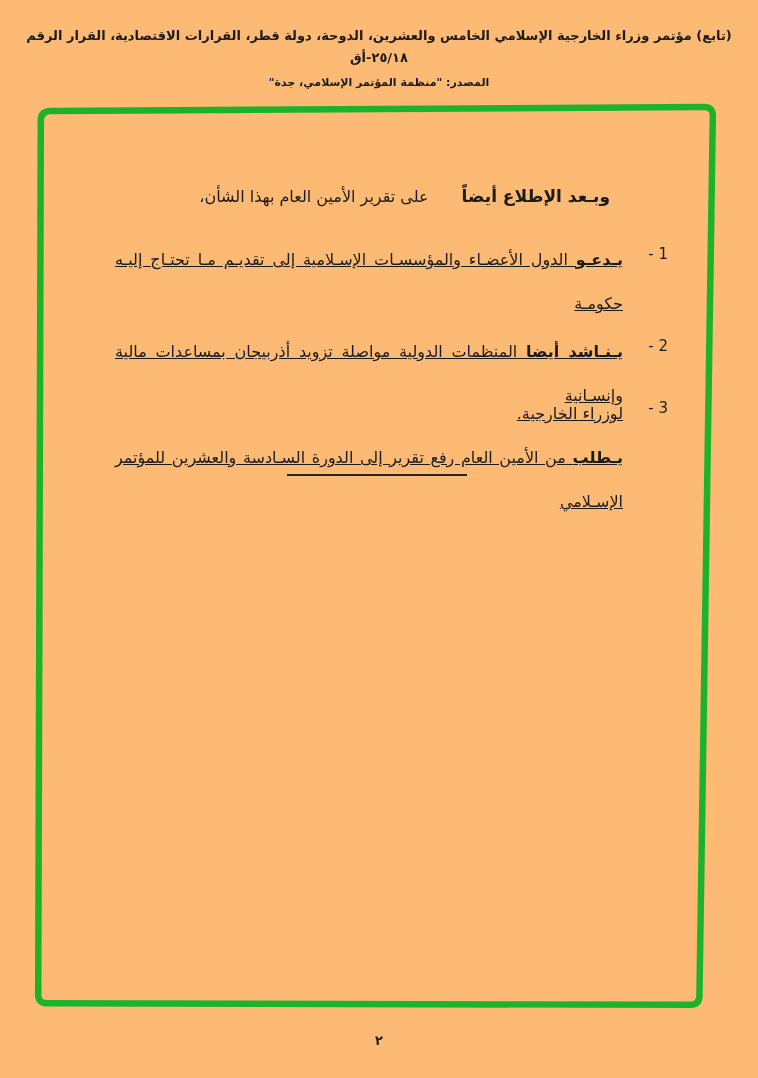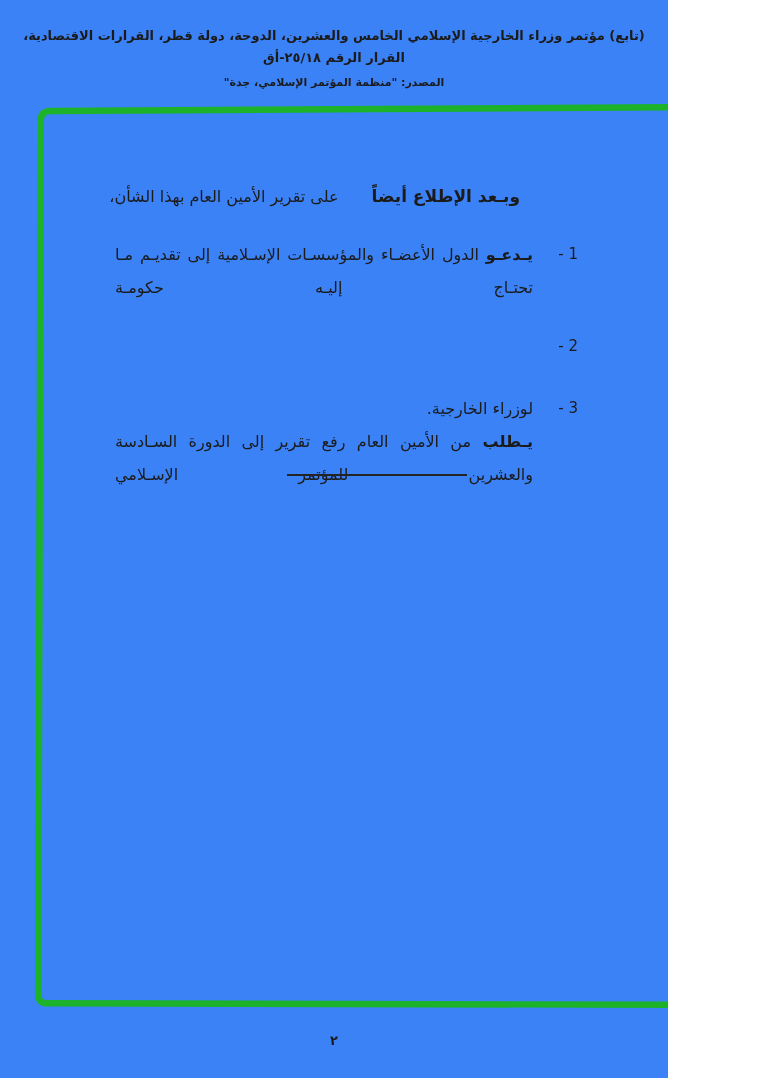--- a/index.html
+++ b/index.html
@@ -4,22 +4,22 @@
 <style>
   html, body { margin: 0; padding: 0; }
   body {
     width: 758px; height: 1078px;
     background: #ffffff;
     font-family: "DejaVu Sans", sans-serif;
     color: #1b1b1b;
   }
   .page {
     position: relative;
-    width: 668px; height: 1078px;
-    background: #3b82f6;
+    width: 758px; height: 1078px;
+    background: #fdba74;
     overflow: hidden;
   }
   .header {
     position: absolute;
     top: 25px; left: 10px; right: 10px;
     direction: rtl;
     text-align: center;
   }
   .h1 {
     font-weight: bold;
@@ -66,22 +66,23 @@
   .num {
     flex: none;
     width: 32px;
     margin-left: 13px;
     text-align: right;
     line-height: 33px;
     font-size: 15px;
   }
   .lines { flex: 1; min-width: 0; }
   .line {
-    line-height: 33px;
+    line-height: 44px;
     text-align: right;
+    text-decoration: underline;
   }
   .line.j {
     text-align: justify;
     text-align-last: justify;
   }
   .sep {
     position: absolute;
     top: 474px;
     left: 287px;
     width: 180px;
@@ -126,20 +127,21 @@
     <div class="item item-1">
       <span class="num">1 -</span>
       <div class="lines">
         <div class="line j"><span class="b">يـدعـو</span> <span>الدول الأعضـاء والمؤسسـات الإسـلامية إلى تقديـم مـا تحتـاج إليـه حكومـة</span></div>
       </div>
     </div>
 
     <div class="item item-2">
       <span class="num">2 -</span>
       <div class="lines">
+        <div class="line j"><span class="b">يـنـاشد أيضا</span> <span>المنظمات الدولية مواصلة تزويد أذربيجان بمساعدات مالية وإنسـانية</span></div>
       </div>
     </div>
 
     <div class="item item-3">
       <span class="num">3 -</span>
       <div class="lines">
         <div class="line">لوزراء الخارجية.</div>
         <div class="line j"><span class="b">يـطلب</span> <span>من الأمين العام رفع تقرير إلى الدورة السـادسة والعشرين للمؤتمر  الإسـلامي</span></div>
       </div>
     </div>

